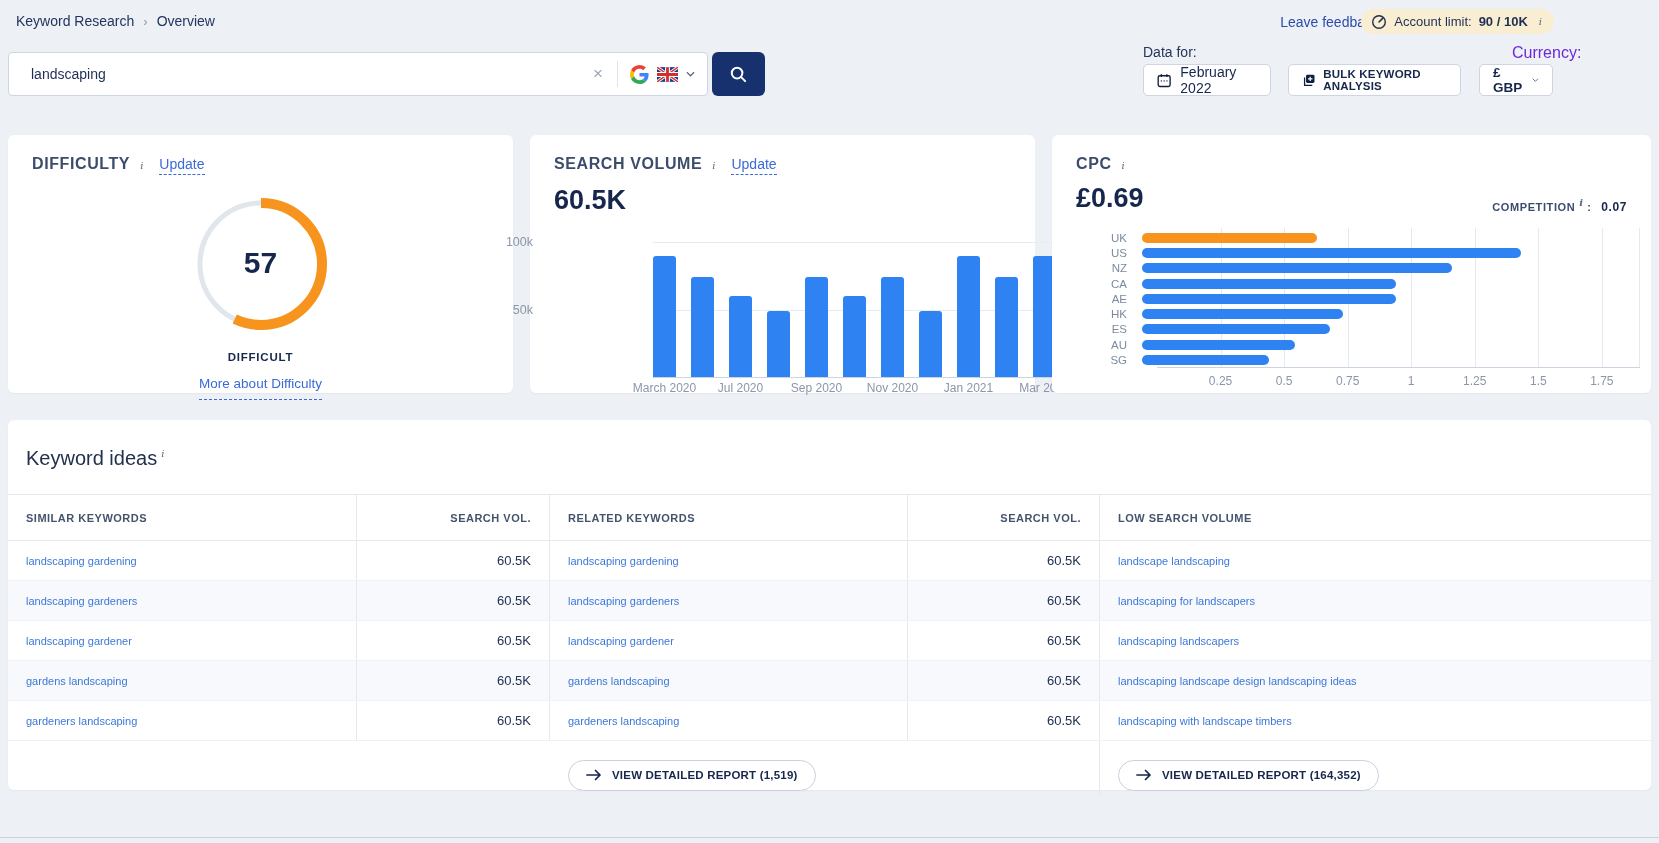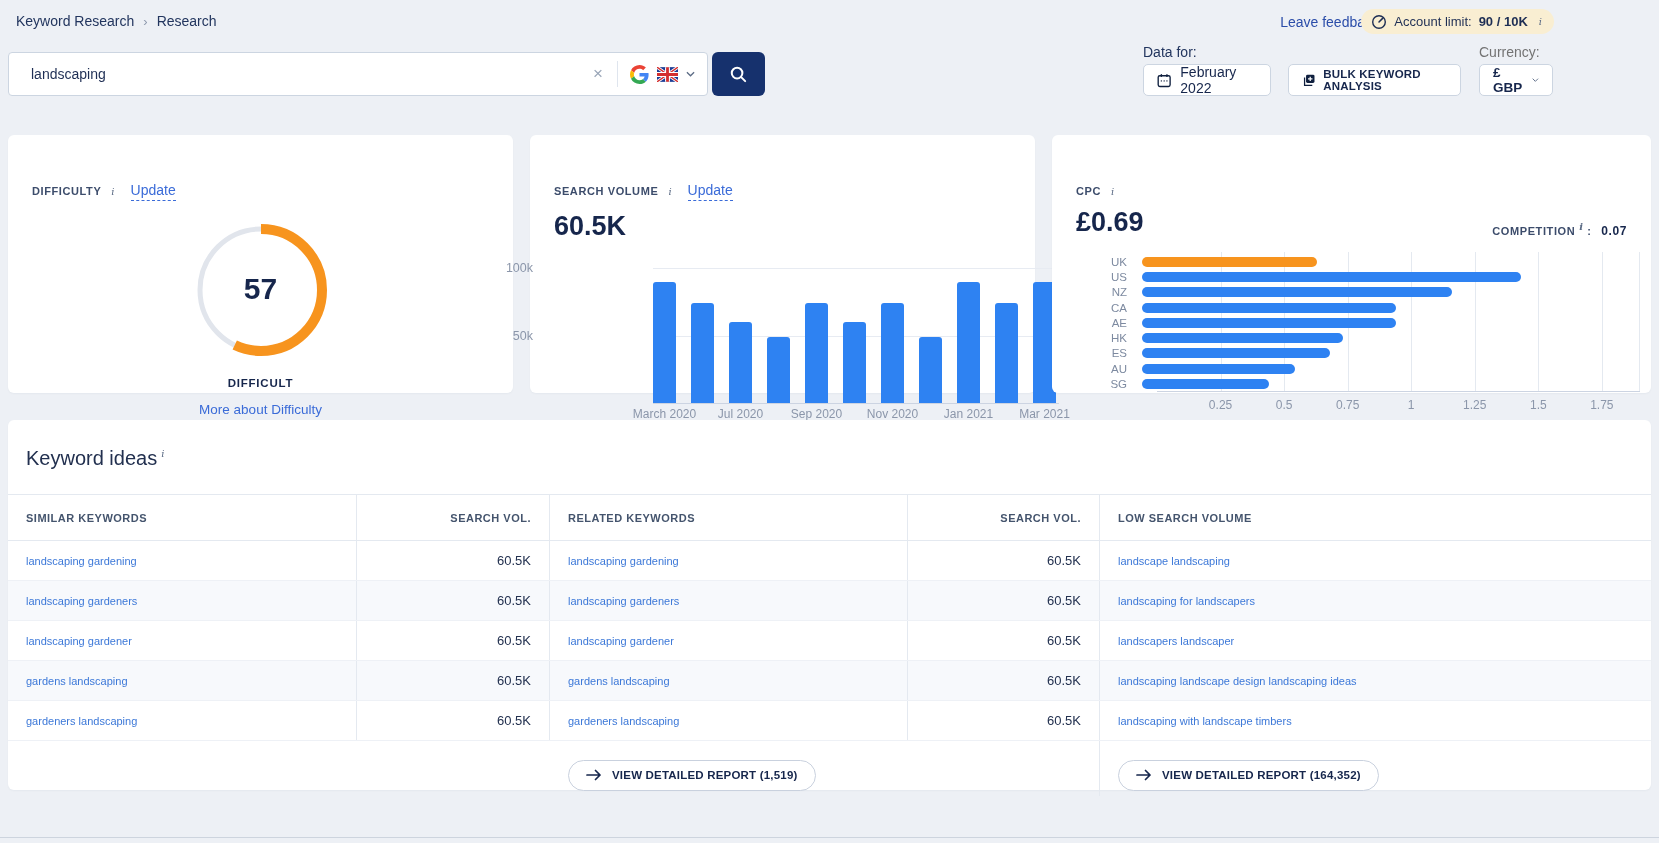--- a/index.html
+++ b/index.html
@@ -31,36 +31,36 @@
   .search-box input { flex:1; border:none; outline:none; font-size:14px; color:#1e2e54; padding:0 14px 0 22px;
     font-family:"Liberation Sans", sans-serif; background:transparent;}
   .clear-x { color:#9aa6b8; font-size:17px; cursor:pointer; padding:0 14px 0 4px; }
   .engine-divider { width:1px; height:26px; background:#dfe5ee; }
   .engine-area { display:flex; align-items:center; gap:8px; padding:0 12px; cursor:pointer; }
   .chev { width:9px; height:6px; }
   .search-btn { position:absolute; left:712px; top:52px; width:53px; height:44px; background:#16316d;
     border:none; border-radius:6px; cursor:pointer; display:flex; align-items:center; justify-content:center; }
 
   .data-for-label { position:absolute; left:1143px; top:44px; font-size:14px; color:#22355e; }
-  .currency-label { position:absolute; left:1479px; top:44px; font-size:14px; color:#737373; }
+  .currency-label { position:absolute; left:1512px; top:44px; font-size:16px; color:#6d28d9; }
   .ctl-btn { position:absolute; top:64px; height:32px; background:#fff; border:1px solid #ccd5e1; border-radius:5px;
     display:flex; align-items:center; gap:9px; padding:0 13px; font-size:14px; color:#16264c; cursor:pointer; }
   .btn-date { left:1143px; width:128px; }
   .btn-bulk { left:1288px; width:173px; font-size:11.5px; font-weight:bold; letter-spacing:.2px; gap:8px;}
   .btn-currency { left:1479px; width:74px; justify-content:center; font-weight:bold; font-size:13.5px;}
 
   
   .card { position:absolute; top:135px; height:258px; background:#fff; border-radius:6px;
           box-shadow:0 1px 2px rgba(30,46,84,.04); padding:20px 24px; }
   .card-difficulty { left:8px;   width:505px; }
   .card-volume     { left:530px; width:505px; }
   .card-cpc        { left:1052px; width:599px; }
 
   .card-label-row { display:flex; align-items:baseline; gap:6px; }
-  .card-label { font-size:11px; font-weight:bold; letter-spacing:.6px; color:#3c4c6b;margin-top:30px; }
+  .card-label { font-size:16px; font-weight:bold; letter-spacing:.6px; color:#3c4c6b; }
   .update-link { font-size:14px; color:#3a6bd8; margin-left:10px; border-bottom:1px dashed #3a6bd8;
                  padding-bottom:2px; cursor:pointer; }
   .big-value { font-size:27px; font-weight:bold; color:#16264c; margin-top:10px; }
 
   
   .gauge-wrap { width:150px; margin:14px auto 0; position:relative; text-align:center;}
   .gauge-score { position:absolute; left:0; right:0; top:57px; font-size:30px; font-weight:bold; color:#16264c; }
   .verdict { text-align:center; font-size:11.5px; font-weight:bold; letter-spacing:.8px; color:#16264c; margin-top:8px; }
   .more-link { display:block; width:max-content; margin:13px auto 0; font-size:13.5px; color:#3a6bd8;
                border-bottom:1px dashed #3a6bd8; padding-bottom:8px; cursor:pointer; }
@@ -115,21 +115,21 @@
   .bottom-line { position:absolute; left:0; right:0; bottom:5px; height:1px; background:#cdd4de; }
 </style>
 </head>
 <body>
 
 <div class="page">
 
   <div class="breadcrumb">
     <a>Keyword Research</a>
     <span class="sep">›</span>
-    <span>Research</span>
+    <span>Overview</span>
   </div>
 
   <span class="leave-feedback">Leave feedback</span>
 
   <div class="limit-pill">
     <svg class="gauge-ic" width="16" height="16" viewBox="0 0 16 16">
       <circle cx="8" cy="8" r="6.3" fill="none" stroke="#1e2e54" stroke-width="1.4"></circle>
       <line x1="8" y1="8" x2="11.6" y2="4.4" stroke="#1e2e54" stroke-width="1.5" stroke-linecap="round"></line>
     </svg>
     <span>Account limit:</span>
@@ -381,21 +381,21 @@
             <div class="cell c2 r">
               <span class="vol">60.5K</span>
             </div>
             <div class="cell c3">
               <span class="kw-link">landscaping gardener</span>
             </div>
             <div class="cell c4 r">
               <span class="vol">60.5K</span>
             </div>
             <div class="cell c5">
-              <span class="kw-link">landscapers landscaper</span>
+              <span class="kw-link">landscaping landscapers</span>
             </div>
           </div>
           <div class="t-row">
             <div class="cell c1">
               <span class="kw-link">gardens landscaping</span>
             </div>
             <div class="cell c2 r">
               <span class="vol">60.5K</span>
             </div>
             <div class="cell c3">

